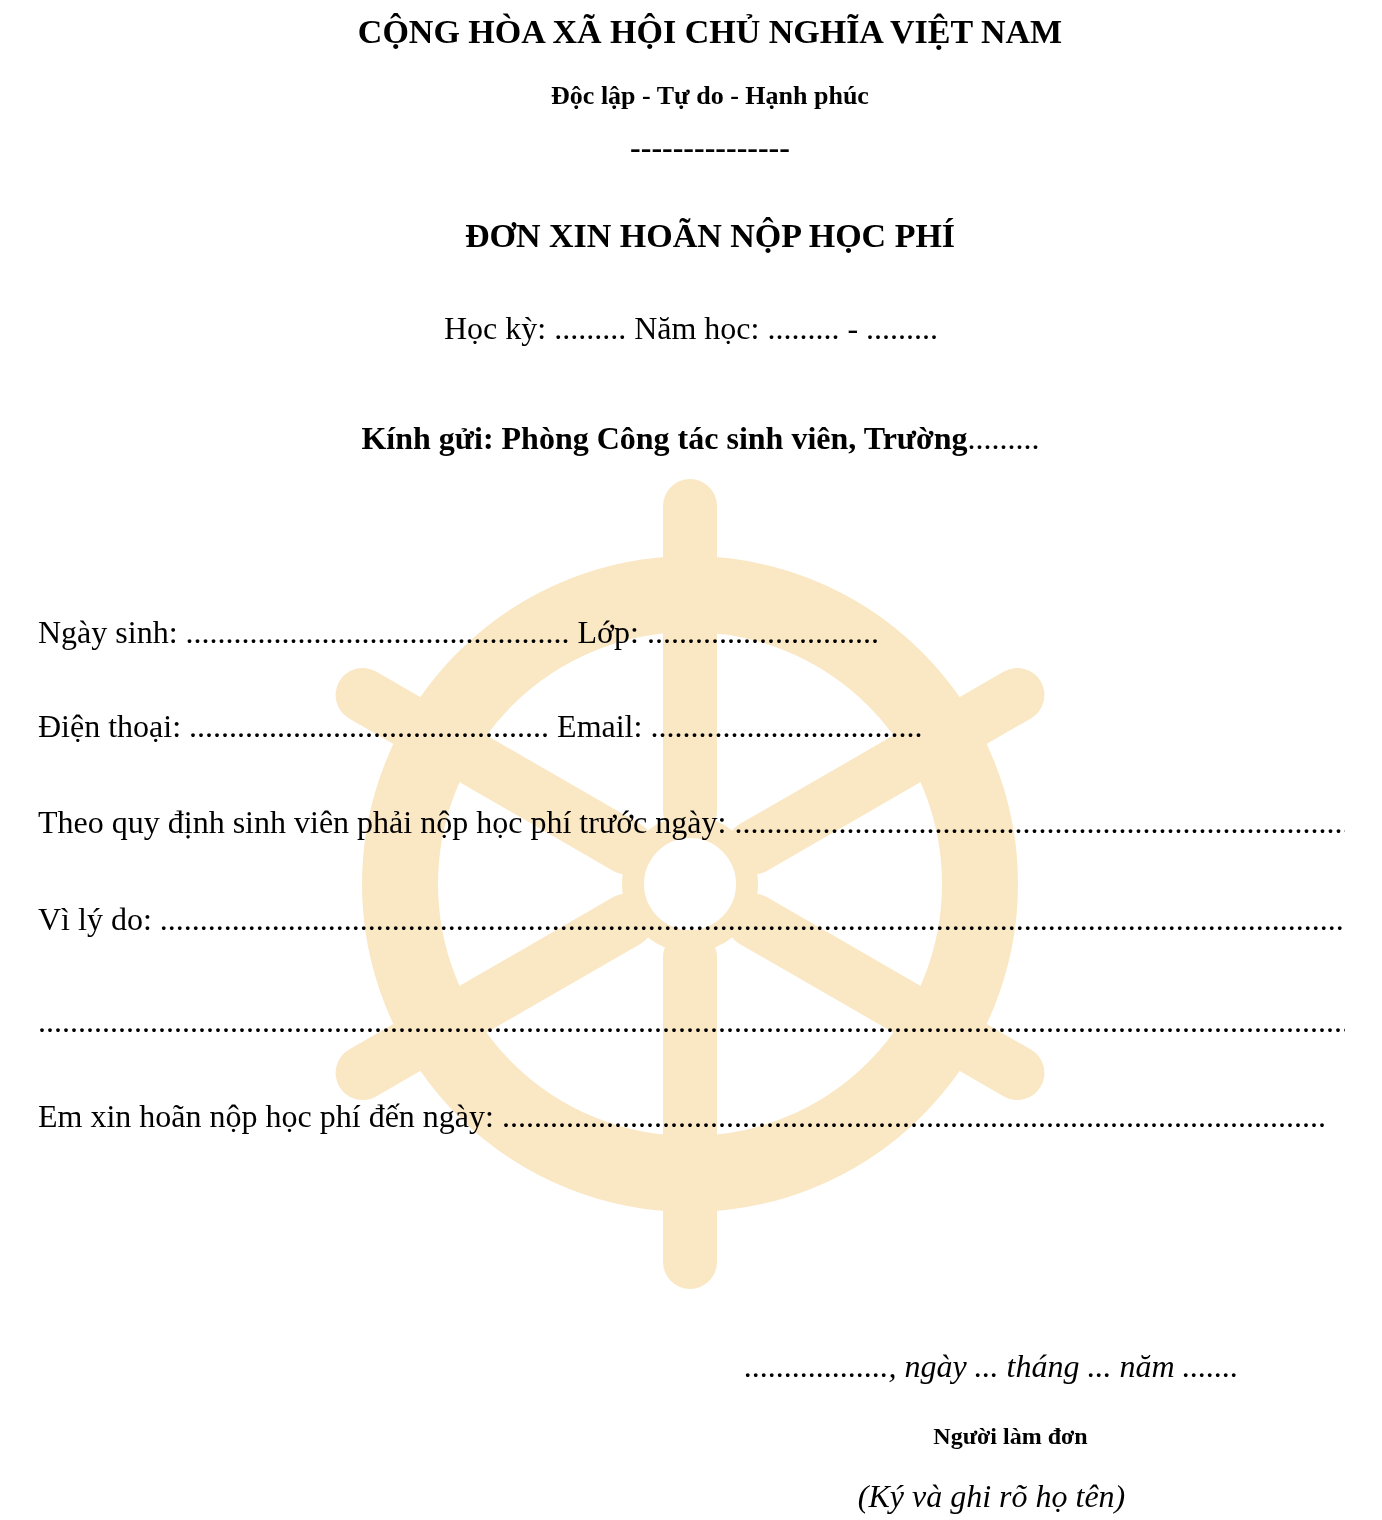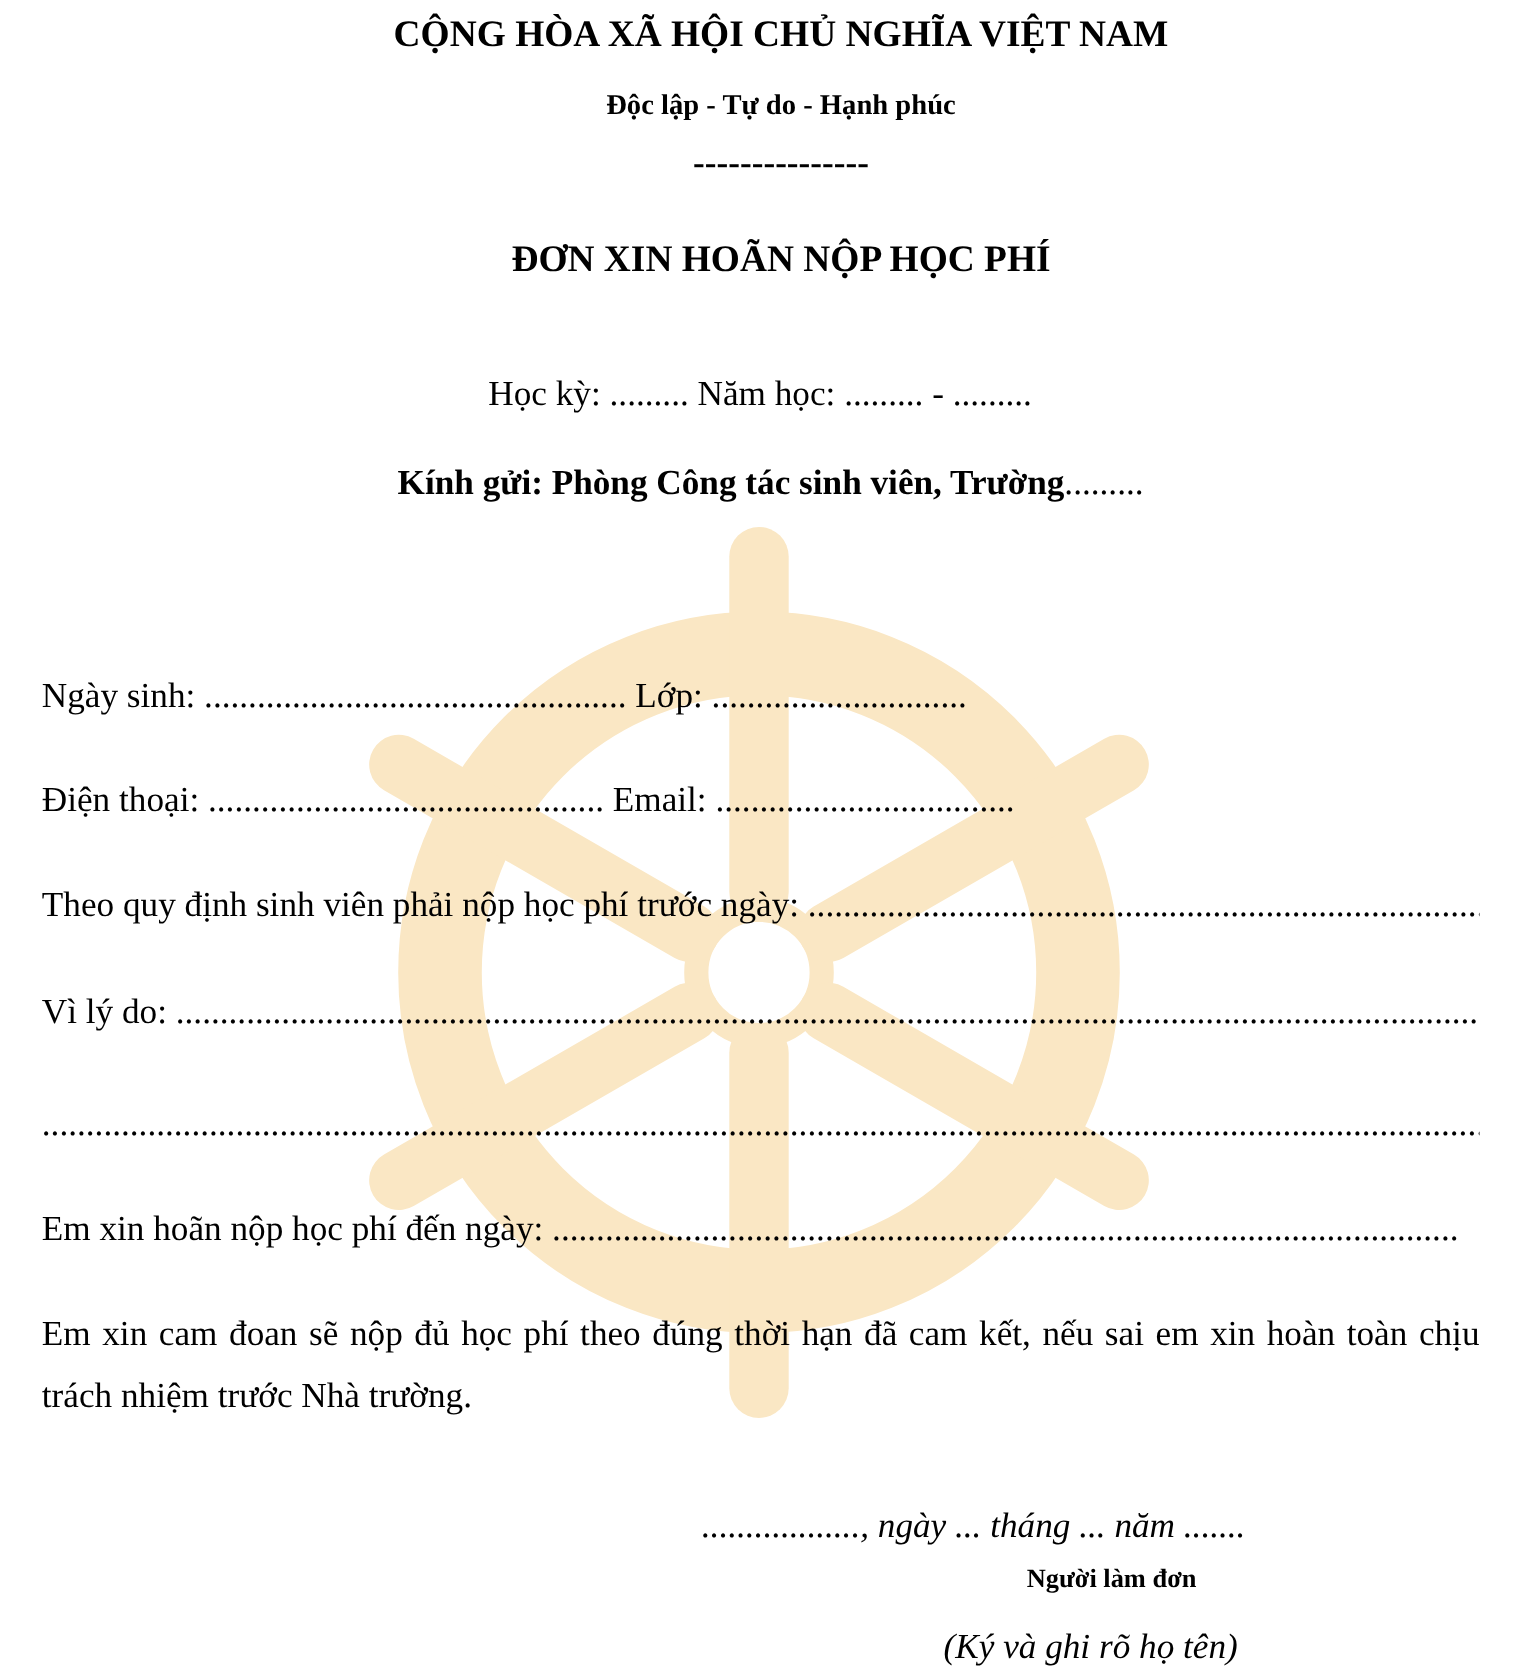--- a/index.html
+++ b/index.html
@@ -17,21 +17,21 @@
   .cline{left:0;width:1382px;text-align:center;}
   .fline{left:38px;width:1307px;overflow:hidden;}
   .bold{font-weight:bold;padding-left:19px;}
   .it{font-style:italic;}
   .fs34{font-size:34px;}
   .para{
     position:absolute;z-index:1;left:38px;width:1307px;
     line-height:56px;text-align:justify;white-space:normal;
   }
   .sig{position:absolute;z-index:1;left:638px;width:707px;line-height:40px;white-space:nowrap;}
-  .sig-right{text-align:left;margin-top:20px;}
+  .sig-right{text-align:center;}
   .sig-center{text-align:center;}
 </style>
 </head>
 <body>
 
 <div class="page">
 
   <svg class="watermark" width="812" height="812" viewBox="-406 -406 812 812" aria-hidden="true">
     <g fill="none" stroke="#FAE7C4">
       <circle cx="0" cy="0" r="290" stroke-width="76"></circle>
@@ -46,32 +46,31 @@
       </g>
     </g>
   </svg>
 
   <div class="ln cline bold fs34" style="top:12px">CỘNG HÒA XÃ HỘI CHỦ NGHĨA VIỆT NAM</div>
   <div class="ln cline bold" style="top:76px;font-size:26px">Độc lập - Tự do - Hạnh phúc</div>
   <div class="ln cline bold" style="top:127px">---------------</div>
 
   <div class="ln cline bold fs34" style="top:216px">ĐƠN XIN HOÃN NỘP HỌC PHÍ</div>
 
-  <div class="ln cline" style="top:337px">Học kỳ: ......... Năm học: ......... - .........</div>
+  <div class="ln cline" style="top:308px">Học kỳ: ......... Năm học: ......... - .........</div>
 
   <div class="ln cline" style="top:418px">
     <span class="bold">Kính gửi: Phòng Công tác sinh viên, Trường</span><span>.........</span>
   </div>
 
   <div class="ln fline" style="top:612px">Ngày sinh: ................................................ Lớp: .............................</div>
   <div class="ln fline" style="top:706px">Điện thoại: ............................................. Email: ..................................</div>
   <div class="ln fline" style="top:802px">Theo quy định sinh viên phải nộp học phí trước ngày: ................................................................................</div>
   <div class="ln fline" style="top:899px">Vì lý do: ........................................................................................................................................................</div>
   <div class="ln fline" style="top:1001px">......................................................................................................................................................................</div>
   <div class="ln fline" style="top:1096px">Em xin hoãn nộp học phí đến ngày: .......................................................................................................</div>
 
-  <div class="para" style="top:1184px">Em xin cam đoan sẽ nộp đủ học phí theo đúng thời hạn đã cam kết, nếu sai em xin hoàn toàn chịu trách nhiệm trước Nhà trường.</div>
 
   <div class="sig sig-right it" style="top:1346px">.................., ngày ... tháng ... năm .......</div>
   <div class="sig sig-center bold" style="top:1416px;font-size:24px">Người làm đơn</div>
   <div class="sig sig-center it" style="top:1476px">(Ký và ghi rõ họ tên)</div>
 
 </div>
 
 </body></html>

